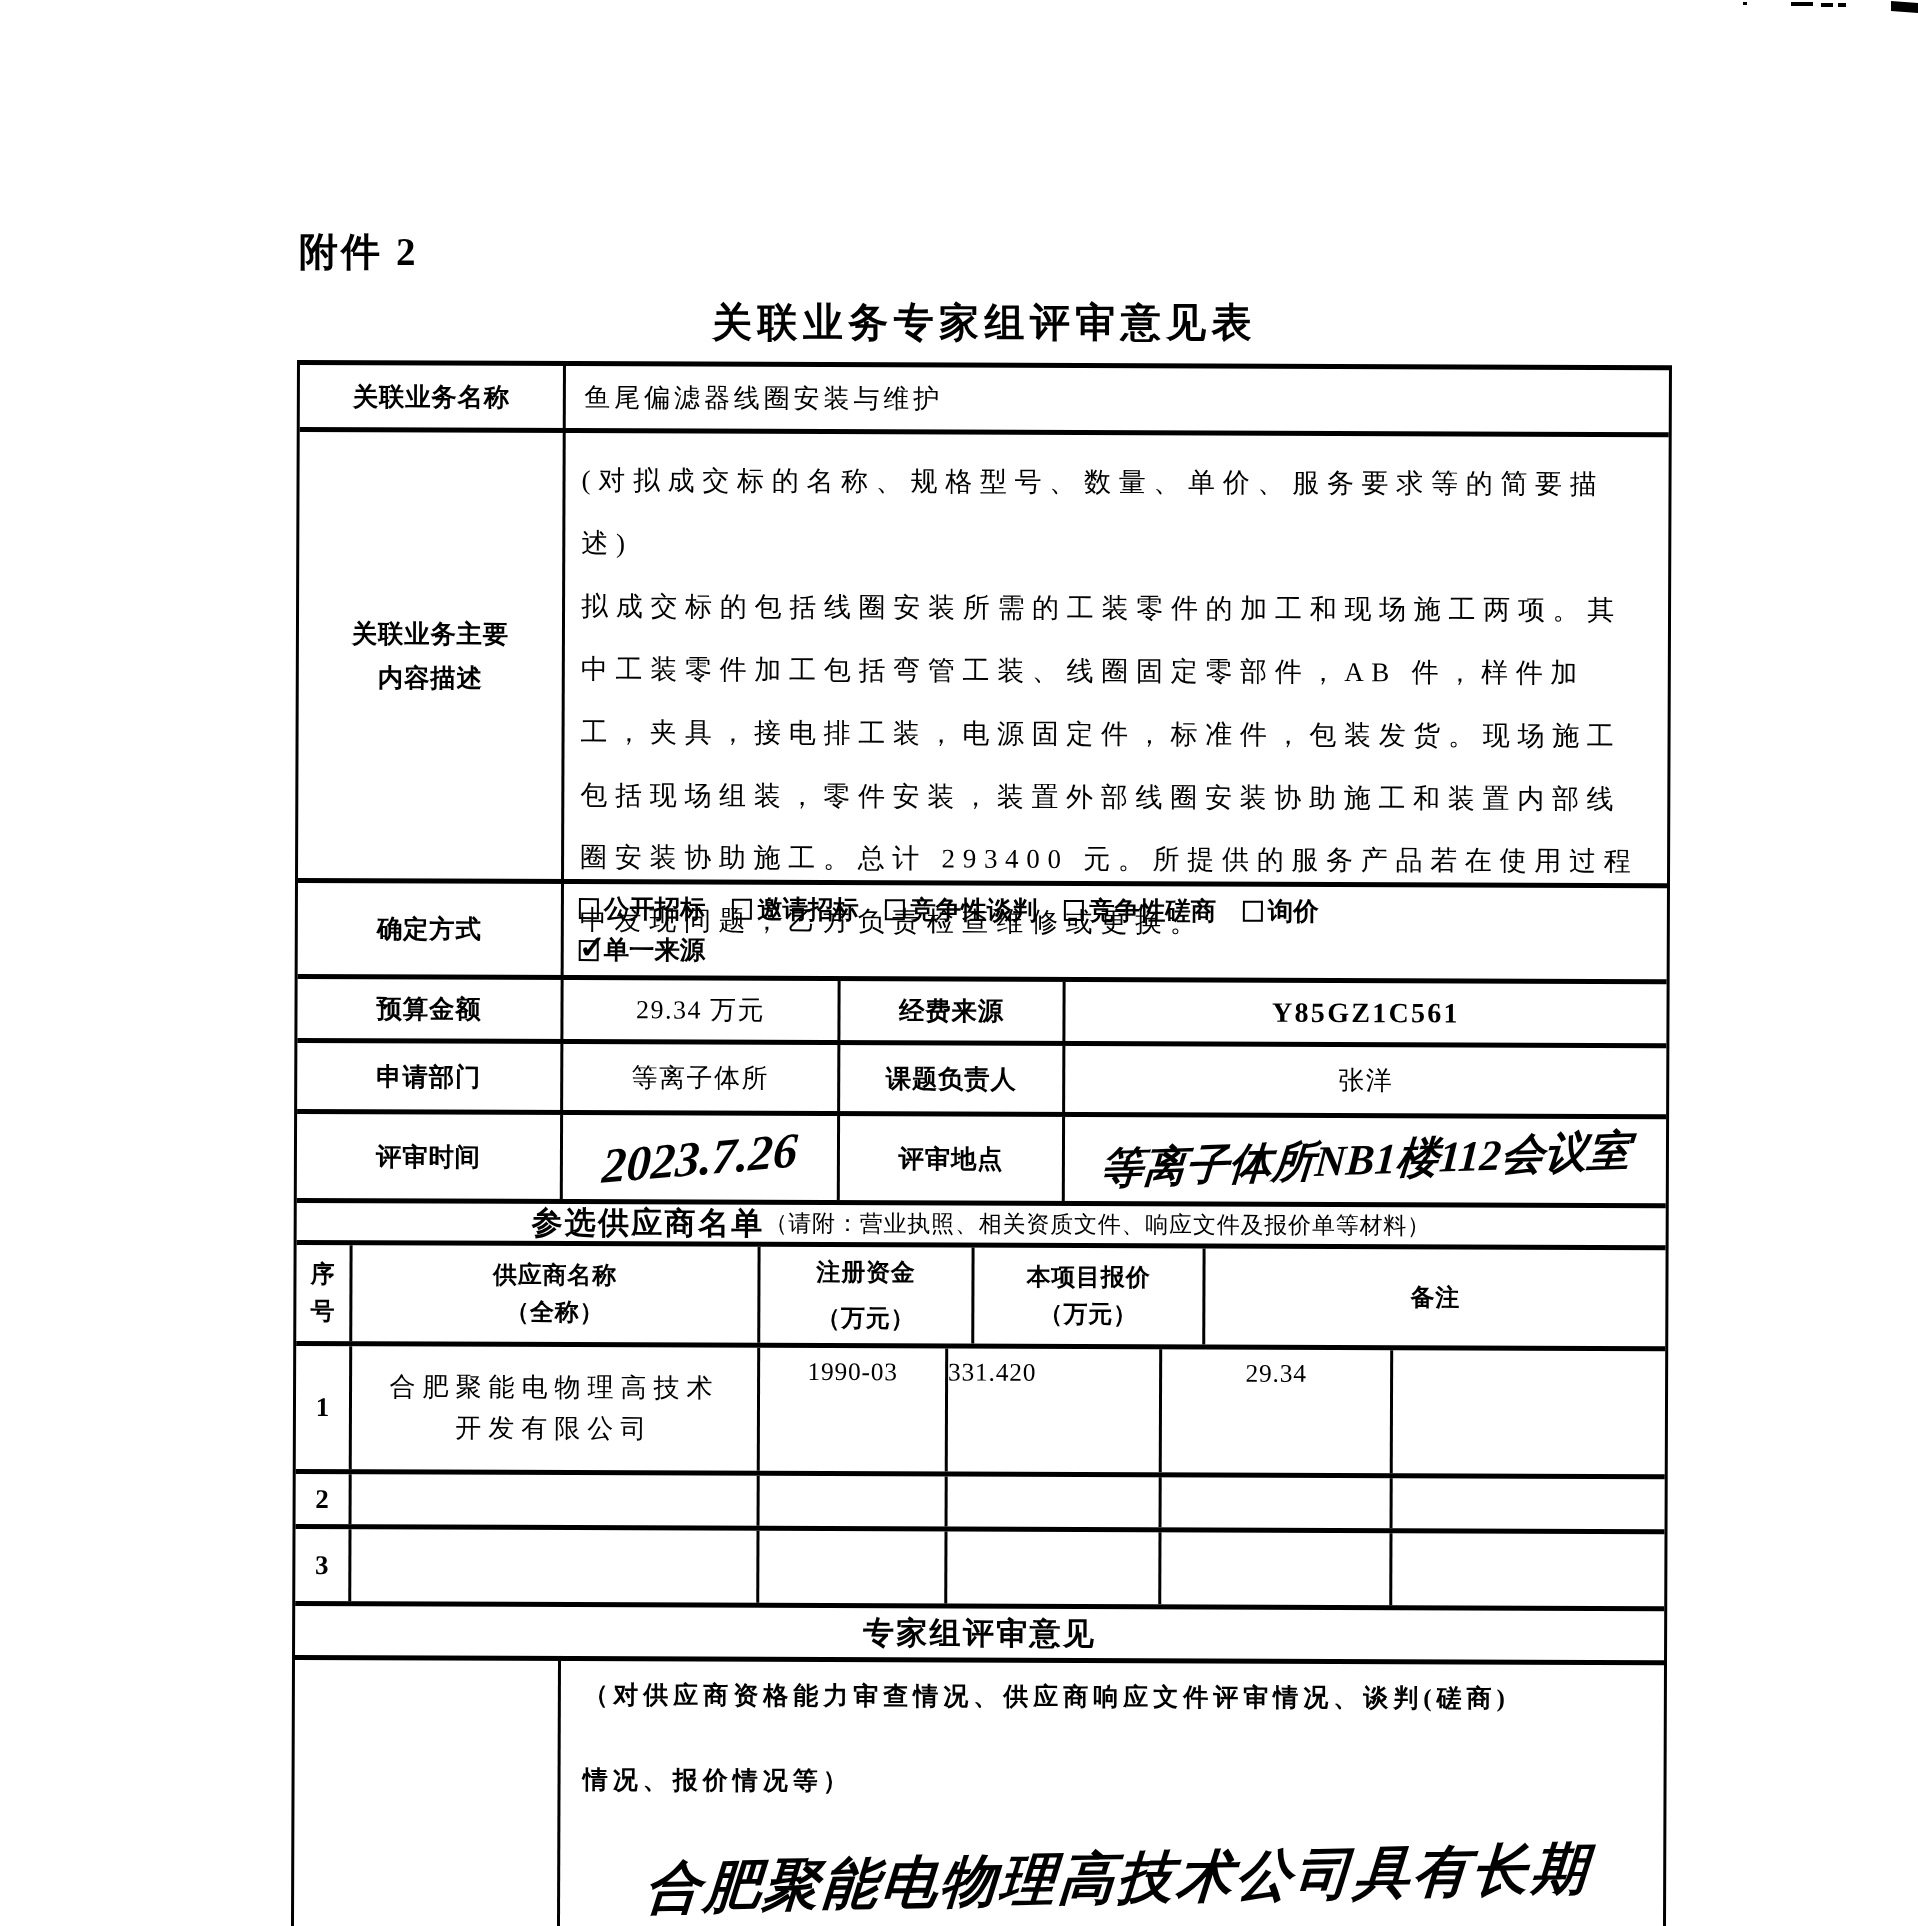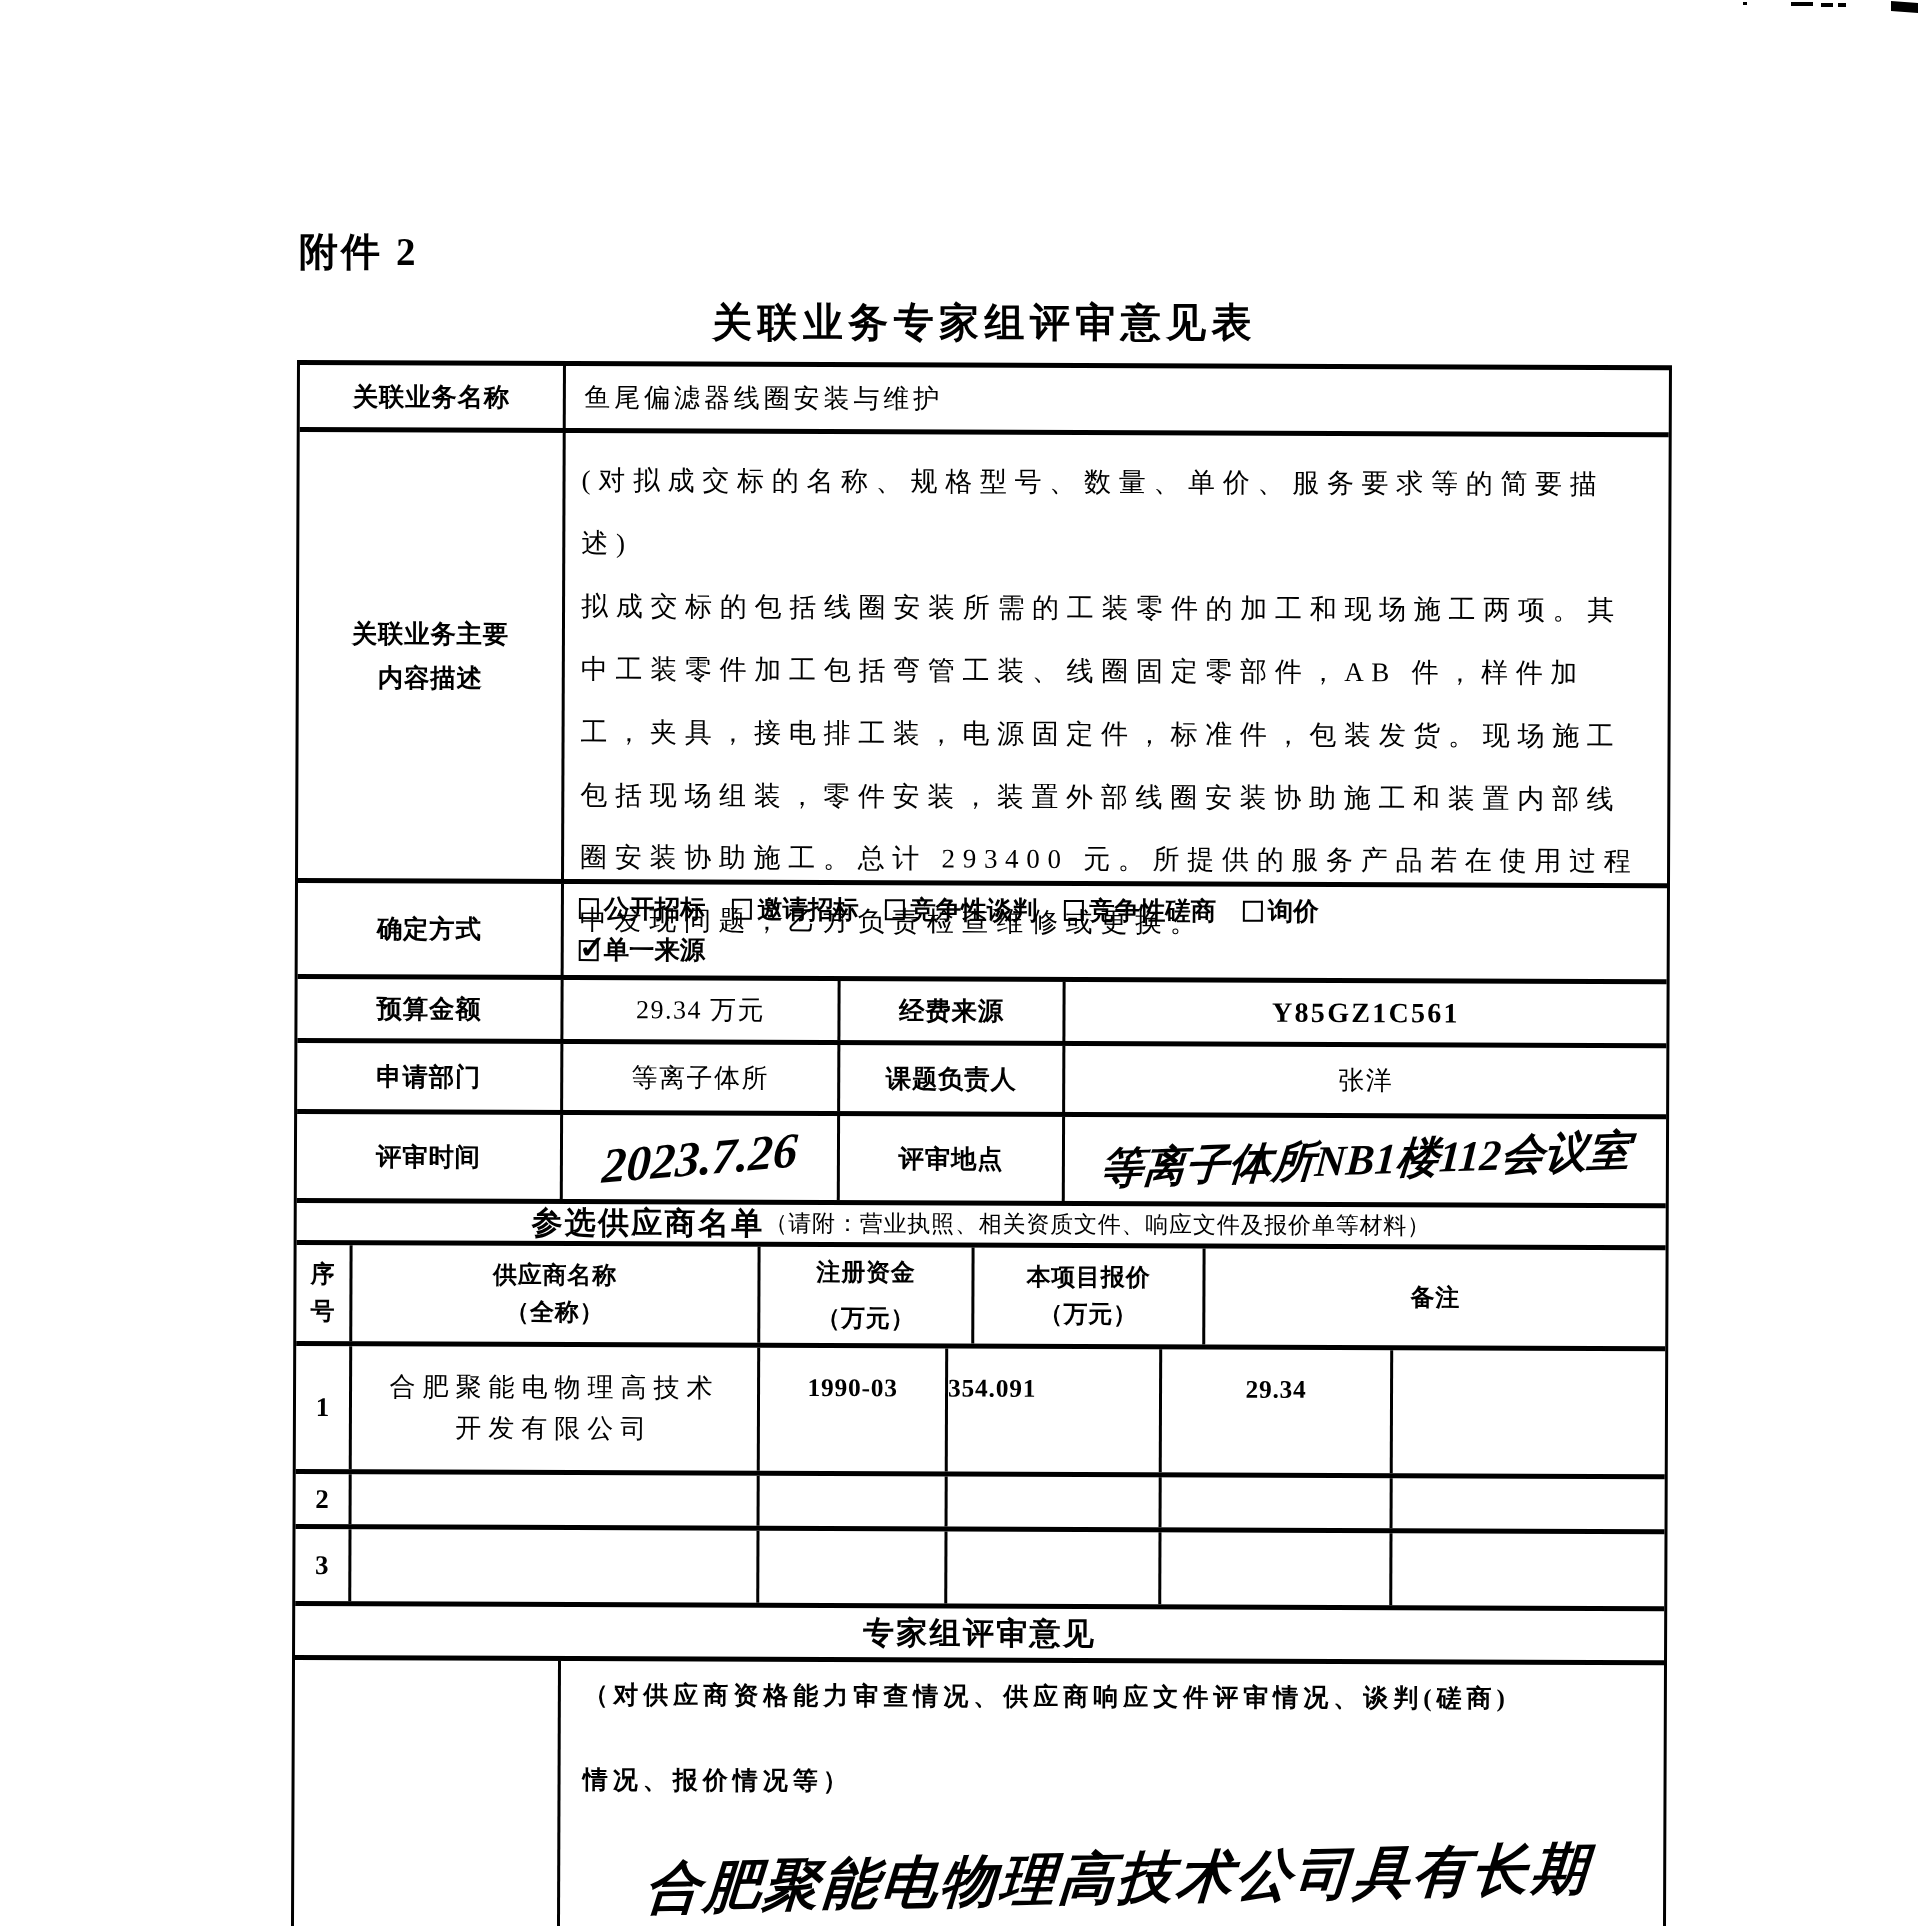--- a/index.html
+++ b/index.html
@@ -35,21 +35,21 @@
   .hand{font-weight:600;font-style:italic;white-space:nowrap;}
   .hand-date{font-size:49px;transform:rotate(-5deg) skewX(-8deg);}
   .hand-place{font-size:43px;transform:rotate(-2.2deg) skewX(-6deg);}
   .band{flex:1;justify-content:center;align-items:center;font-size:26px;}
   .band-bold{font-weight:700;letter-spacing:2.3px;font-size:31px;}
   .band-note{font-size:23px;letter-spacing:0.8px;}
   .hdr{flex-direction:column;justify-content:space-evenly;padding:8.5px 0;font-size:24px;font-weight:600;letter-spacing:0.8px;text-align:center;line-height:1.35;}
   .c-no{width:56px;flex:none;} .c-name{width:408px;flex:none;} .c-est{width:188px;flex:none;}
   .c-cap{width:214px;flex:none;justify-content:space-between;} .c-bid{width:231px;flex:none;} .c-rem{flex:1;}
   .sup-name{flex-direction:column;justify-content:center;font-size:26px;letter-spacing:7px;line-height:1.55;text-align:center;}
-  .sup-top{align-items:flex-start;padding-top:25px;font-size:25.4px;letter-spacing:0.8px;font-weight:bold;}
+  .sup-top{align-items:flex-start;padding-top:9px;font-size:25.4px;letter-spacing:0.8px;}
   .sup-no{font-size:27px;font-weight:600;}
   .op-content{flex:1;display:block;padding:13px 21px 0 22.3px;align-items:flex-start;}
   .op-note{font-size:25px;line-height:1.7;letter-spacing:5px;font-weight:600;}
   .op-note .nline{margin-bottom:42px;}
   .hw{margin-top:37px;margin-left:9.6px;font-size:56px;line-height:1.85;letter-spacing:3.1px;font-weight:600;font-style:italic;transform:rotate(-1.4deg) skewX(-5deg);transform-origin:left top;white-space:nowrap;}
   .hw .hline:first-child{text-indent:56px;}
 </style>
 </head>
 <body>
 
@@ -185,21 +185,21 @@
     </div>
   </div>
 
   <div class="row" style="height:128px">
     <div class="cell c-no sup-no">1</div>
     <div class="cell c-name sup-name">
       <div>合肥聚能电物理高技术</div>
       <div>开发有限公司</div>
     </div>
     <div class="cell c-est sup-top">1990-03</div>
-    <div class="cell c-cap sup-top">354.091</div>
+    <div class="cell c-cap sup-top">331.420</div>
     <div class="cell c-bid sup-top">29.34</div>
     <div class="cell c-rem"></div>
   </div>
 
   <div class="row" style="height:55px">
     <div class="cell c-no sup-no">2</div>
     <div class="cell c-name"></div>
     <div class="cell c-est"></div>
     <div class="cell c-cap"></div>
     <div class="cell c-bid"></div>

